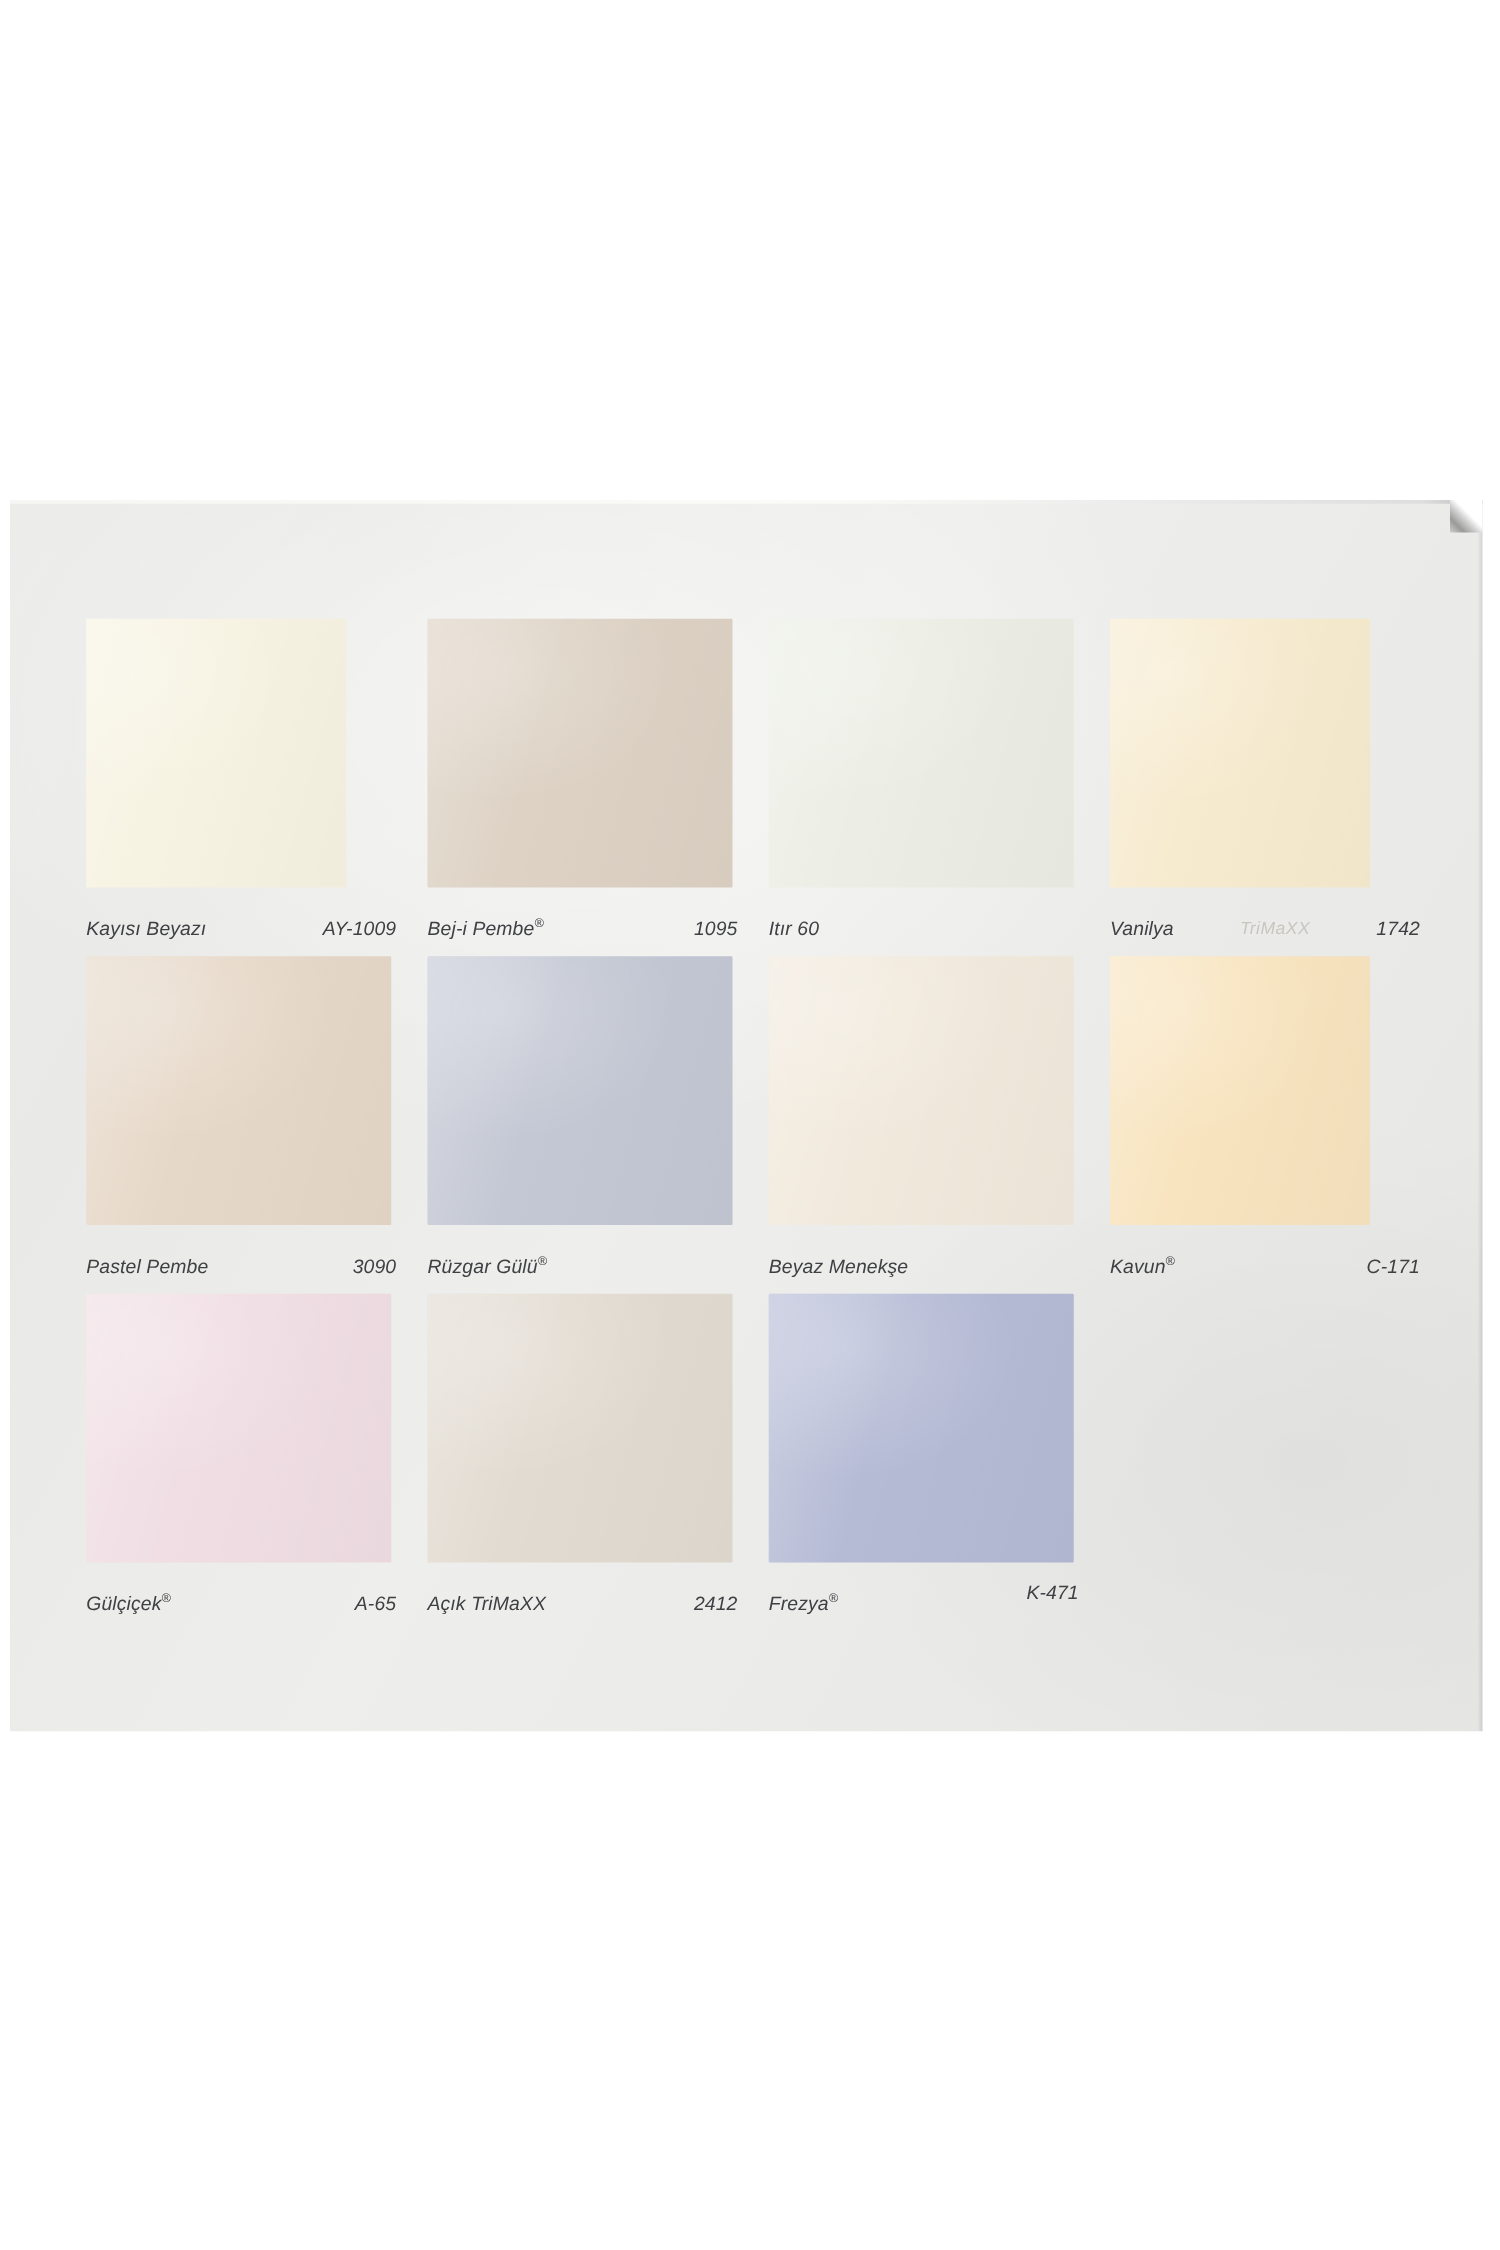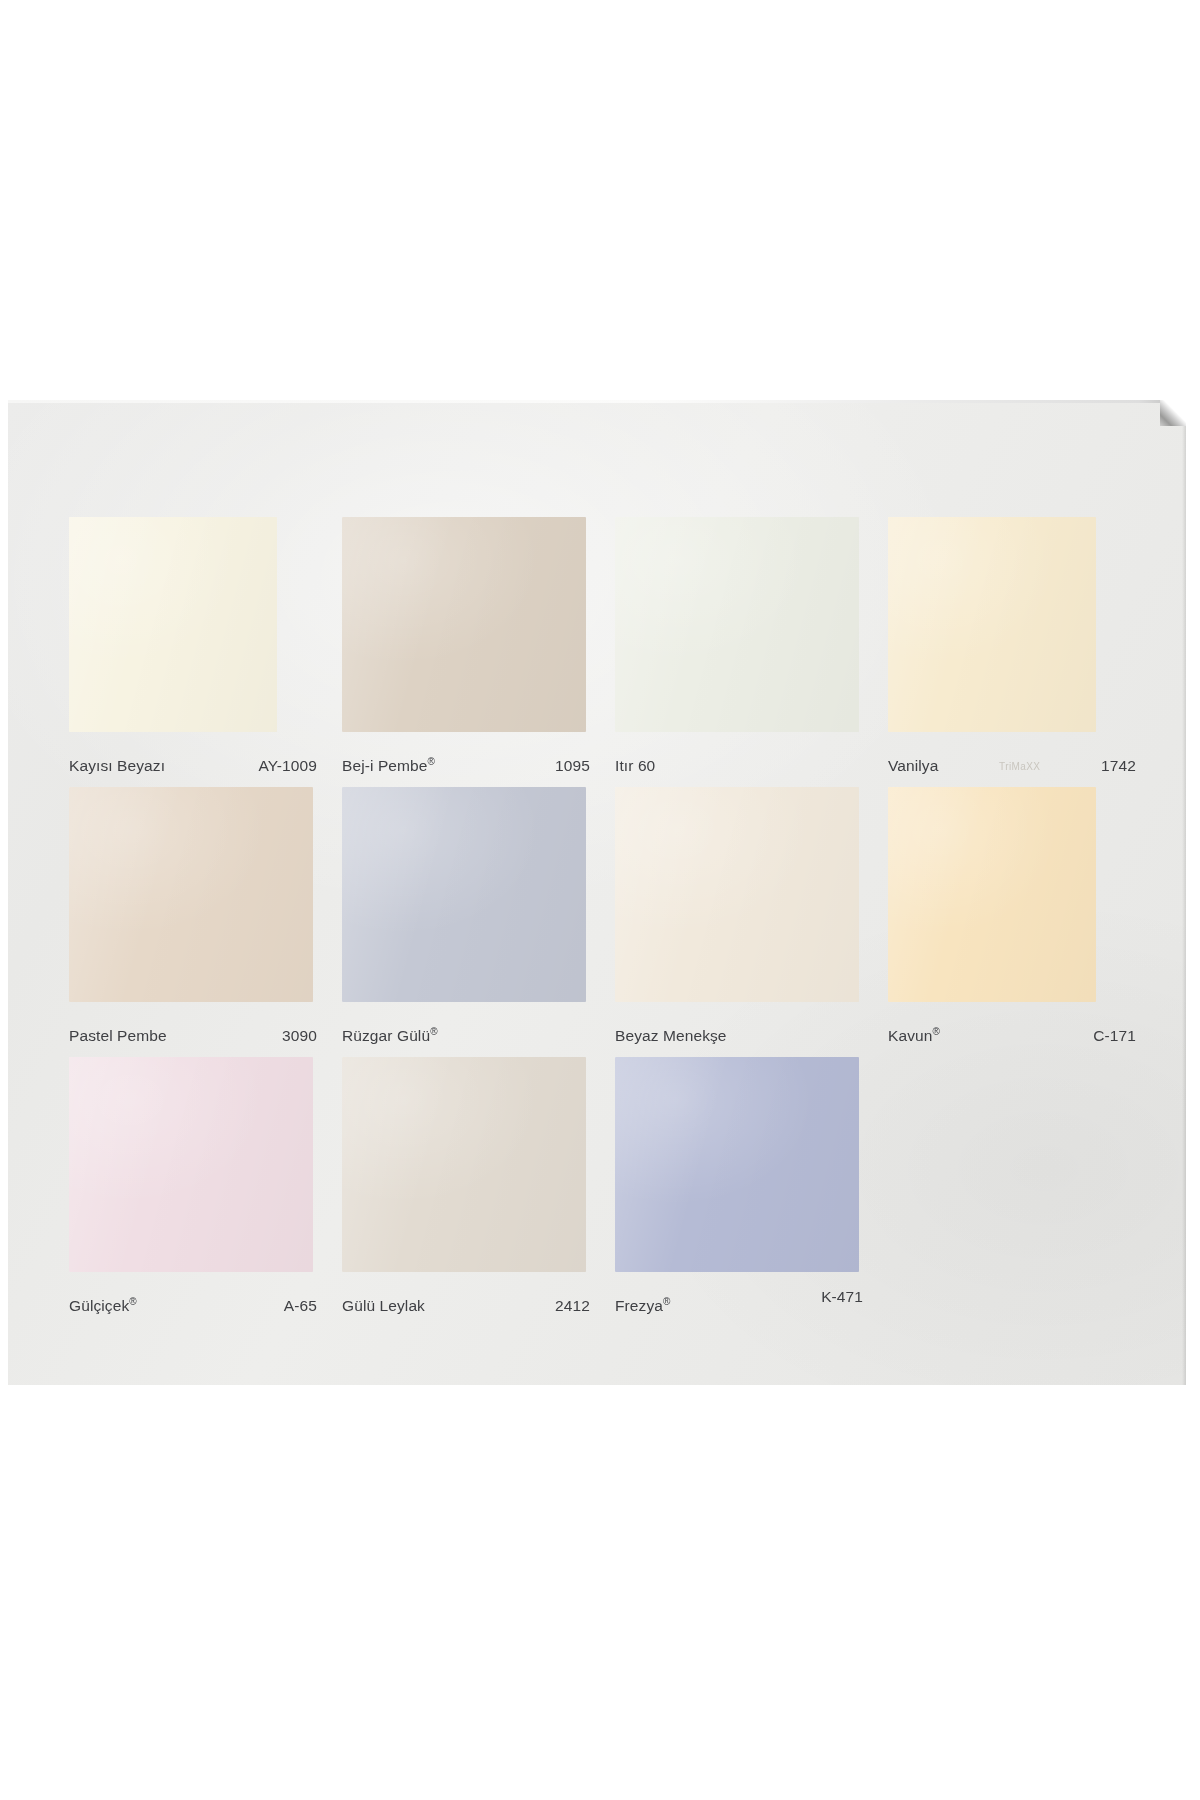--- a/index.html
+++ b/index.html
@@ -34,27 +34,28 @@
     background:linear-gradient(225deg,#ffffff 0%,#ffffff 42%,#cfcfcf 58%,#9a9a99 78%,#cfcfce 100%);
   }
   #sheet-right-edge{
     position:absolute;right:0;top:4px;width:4px;height:calc(100% - 4px);
     background:linear-gradient(90deg,rgba(0,0,0,0),rgba(0,0,0,.10));
   }
 
   
   #grid{
     position:absolute;
-    left:55px;top:113px;
+    left:55px;top:91px;
     width:1060px;
     display:grid;
     grid-template-columns:repeat(4,1fr);
     grid-template-rows:repeat(3,270px);
     column-gap:32px;
     row-gap:0px;
+    font-style:italic;
   }
   .cell{position:relative;}
   .chip{
     position:absolute;left:6px;top:4px;
     width:208px;height:215px;
     border-radius:1px;
   }
   .chip.wide{width:244px;}
   .chip:after{ 
     content:"";position:absolute;inset:0;
@@ -69,21 +70,21 @@
     display:flex;align-items:baseline;justify-content:space-between;
     font-size:15.5px;
     color:#3f4044;
     letter-spacing:.1px;
     white-space:nowrap;
   }
   .cap-name{}
   .cap-code{font-size:15.5px;color:#3f4044;}
   .cap-code.raised{position:relative;top:-9px;}
   .watermark{
-    font-size:10px;color:#c9c6bf;letter-spacing:.4px;
+    font-size:14px;color:#c9c6bf;letter-spacing:.4px;
     position:relative;top:-1px;
     flex:0 0 auto;margin:0 6px;
   }
   sup.reg{font-size:10px;vertical-align:super;line-height:0;}
 </style>
 </head>
 <body>
 
 <div id="sheet">
   <div id="sheet-top-edge"></div>
@@ -151,21 +152,21 @@
       <div class="cell">
         <div class="chip wide" title="Gülçiçek" style="background: rgb(240, 222, 228);"></div>
         <div class="caption">
           <span class="cap-name">Gülçiçek<sup class="reg">®</sup></span>
           <span class="cap-code">A-65</span>
         </div>
       </div>
       <div class="cell">
         <div class="chip wide" title="Açık Leylak" style="background: rgb(226, 219, 209);"></div>
         <div class="caption">
-          <span class="cap-name">Gülü Leylak</span>
+          <span class="cap-name">Açık TriMaXX</span>
           <span class="cap-code">2412</span>
         </div>
       </div>
       <div class="cell">
         <div class="chip wide" title="Frezya" style="background: rgb(181, 187, 213);"></div>
         <div class="caption">
           <span class="cap-name">Frezya<sup class="reg">®</sup></span>
           <span class="cap-code raised">K-471</span>
         </div>
       </div>

